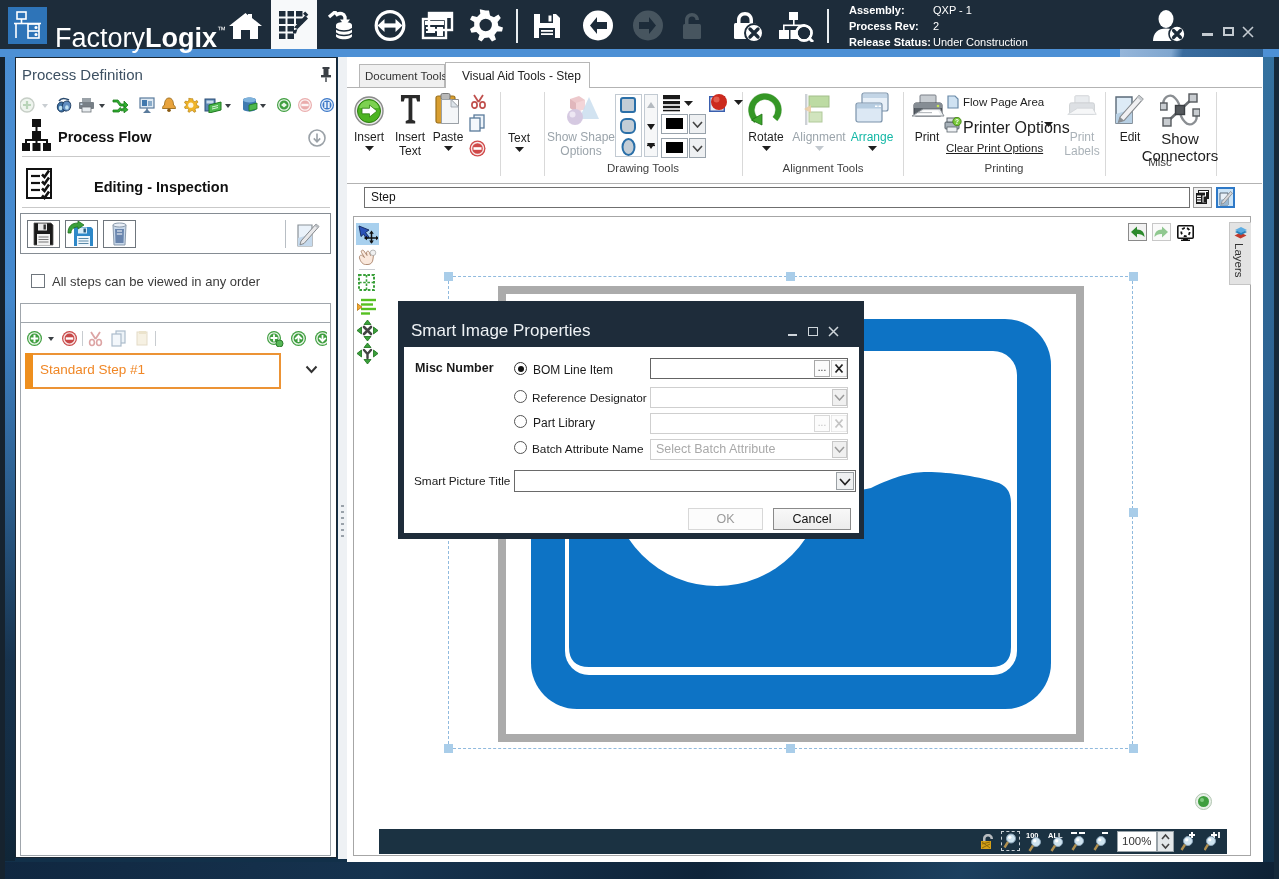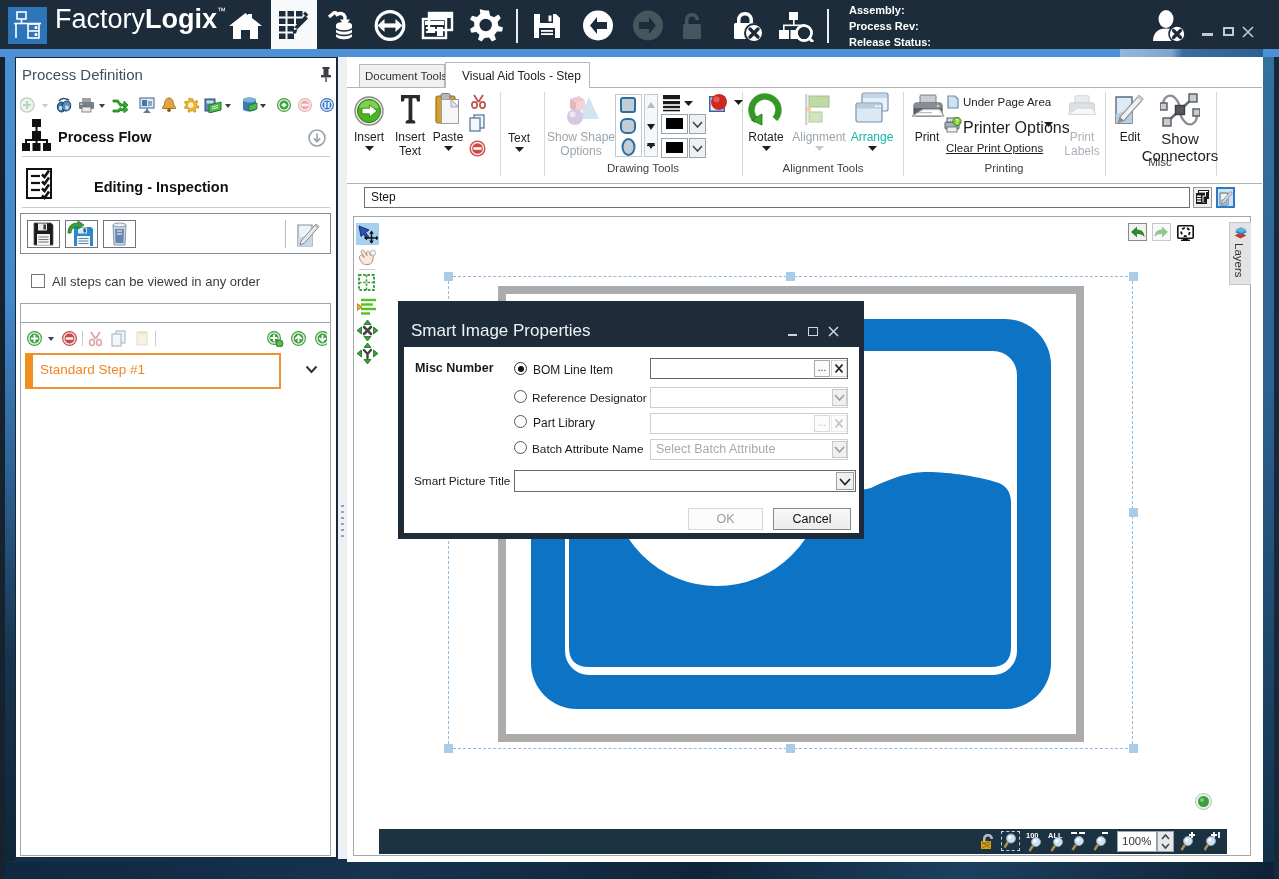--- a/index.html
+++ b/index.html
@@ -45,21 +45,21 @@
    <line x1="13.5" y1="12" x2="13.5" y2="16"></line>
    <line x1="6" y1="16.5" x2="33" y2="16.5"></line>
    <line x1="8" y1="17" x2="8" y2="31"></line>
    <rect x="20" y="17" width="11" height="14"></rect>
    <line x1="20" y1="24" x2="31" y2="24"></line>
    <circle cx="28" cy="20.5" r="0.8" fill="#fff"></circle>
    <circle cx="28" cy="27.5" r="0.8" fill="#fff"></circle>
   </g>
  </svg>
 </div>
-<div class="lbl" style="left:55px;top:4px;font-size:27px;color:#fff;font-weight:400;letter-spacing:0px;">Factory<b>Logix</b><span style="font-size:9px;vertical-align:14px;">™</span></div>
+<div class="lbl" style="left:55px;top:23px;font-size:27px;color:#fff;font-weight:400;letter-spacing:0px;">Factory<b>Logix</b><span style="font-size:9px;vertical-align:14px;">™</span></div>
 <svg class="a" style="left:228px;top:13px;" width="35" height="26" viewBox="0 0 35 26">
  <path d="M17.5 0 L1 13 L5 13 L5 26 L13 26 L13 17 L22 17 L22 26 L30 26 L30 13 L34 13 L24 5 L24 1 L20 1 L20 2.2 Z" fill="#fff"></path>
 </svg>
 <div class="a" style="left:271px;top:0px;width:46px;height:49px;background:#f7f9fa;"></div>
 <svg class="a" style="left:279px;top:11px;" width="30" height="29" viewBox="0 0 30 29">
  <g fill="#1d2c3a">
   <rect x="0" y="0" width="6.5" height="5.5"></rect>
         <rect x="8.5" y="0" width="6.5" height="5.5"></rect>
         <rect x="17" y="0" width="6.5" height="5.5"></rect>
   <rect x="0" y="7.5" width="6.5" height="5.5"></rect>
@@ -145,20 +145,21 @@
         <rect x="25.4" y="14" width="1.6" height="5"></rect>
   <rect x="1" y="19" width="10" height="9"></rect>
   <rect x="12.5" y="19" width="8" height="9"></rect>
  </g>
  <circle cx="26" cy="22" r="7.5" fill="#1d2c3a" stroke="#fff" stroke-width="2.4"></circle>
  <circle cx="26" cy="22" r="7.5" fill="none" stroke="#fff" stroke-width="2.4"></circle>
  <line x1="31" y1="27" x2="35" y2="31" stroke="#fff" stroke-width="3"></line>
 </svg>
 <div class="a" style="left:827px;top:9px;width:2px;height:34px;background:#e8edf0;"></div>
 <div class="lbl" style="left:849px;top:2px;font-size:11px;font-weight:bold;color:#fff;line-height:16px;">Assembly:<br>Process Rev:<br>Release Status:</div>
+<div class="lbl" style="left:933px;top:2px;font-size:11px;color:#fff;line-height:16px;">QXP - 1<br>2<br>Under Construction</div>
 <svg class="a" style="left:1152px;top:10px;" width="34" height="32" viewBox="0 0 34 32">
  <g fill="#fff">
   <ellipse cx="14" cy="9" rx="7.5" ry="9"></ellipse>
   <path d="M1 31 C1 23 6 18.5 14 18.5 C19 18.5 23 20 25 23 L25 31 Z"></path>
  </g>
  <circle cx="25" cy="24" r="8" fill="#fff"></circle>
  <circle cx="25" cy="24" r="8" fill="none" stroke="#1d2c3a" stroke-width="1.6"></circle>
  <path d="M21.5 20.5 L28.5 27.5 M28.5 20.5 L21.5 27.5" stroke="#1d2c3a" stroke-width="3.2" stroke-linecap="round"></path>
 </svg>
 <div class="a" style="left:1202px;top:33px;width:11px;height:3px;background:#c3cad0;"></div>
@@ -560,21 +561,21 @@
  <circle cx="28" cy="12" r="1.3" fill="#c8e858"></circle>
  <path d="M2 22 L13 15 L30 15 L34 22 Z" fill="#eceef0" stroke="#888e94" stroke-width="1"></path>
  <path d="M6 21 L14 16.5 L28 16.5 L30.5 21 Z" fill="#fff"></path>
  <rect x="8" y="18" width="14" height="1.2" fill="#b8bcc0"></rect>
 </svg>
 <div class="lbl" style="left:927px;top:130px;font-size:12px;color:#1e1e1e;transform:translateX(-50%);">Print</div>
 
 <svg class="a" style="left:947px;top:95px;" width="12" height="14" viewBox="0 0 12 14">
  <path d="M1 1 L8 1 L11 4 L11 13 L1 13 Z" fill="#cfe2f2" stroke="#6a8aa8" stroke-width="1.2"></path>
 </svg>
-<div class="lbl" style="left:963px;top:96px;font-size:11.5px;color:#1e1e1e;">Under Page Area</div>
+<div class="lbl" style="left:963px;top:96px;font-size:11.5px;color:#1e1e1e;">Flow Page Area</div>
 <svg class="a" style="left:944px;top:117px;" width="18" height="16" viewBox="0 0 18 16">
  <rect x="1" y="5" width="14" height="7" rx="1" fill="#a8b2ba" stroke="#5a646c" stroke-width="1"></rect>
  <rect x="3" y="1" width="10" height="4" fill="#d8dde2" stroke="#5a646c" stroke-width="1"></rect>
  <rect x="3" y="10" width="10" height="5" fill="#eef1f4" stroke="#5a646c" stroke-width="0.8"></rect>
  <circle cx="13" cy="4.5" r="4.2" fill="#78c83a" stroke="#3f7a10" stroke-width="0.8"></circle>
  <text x="13" y="7" font-size="6.5" fill="#fff" text-anchor="middle" font-weight="bold" font-family="Liberation Sans">?</text>
 </svg>
 <div class="lbl" style="left:963px;top:119px;font-size:16px;color:#1e1e1e;">Printer Options</div>
 <svg class="a" style="left:1044px;top:122px;" width="9" height="5" viewBox="0 0 9 5">
       <path d="M0 0 L9 0 L4.5 5 Z" fill="#1e1e1e"></path>

